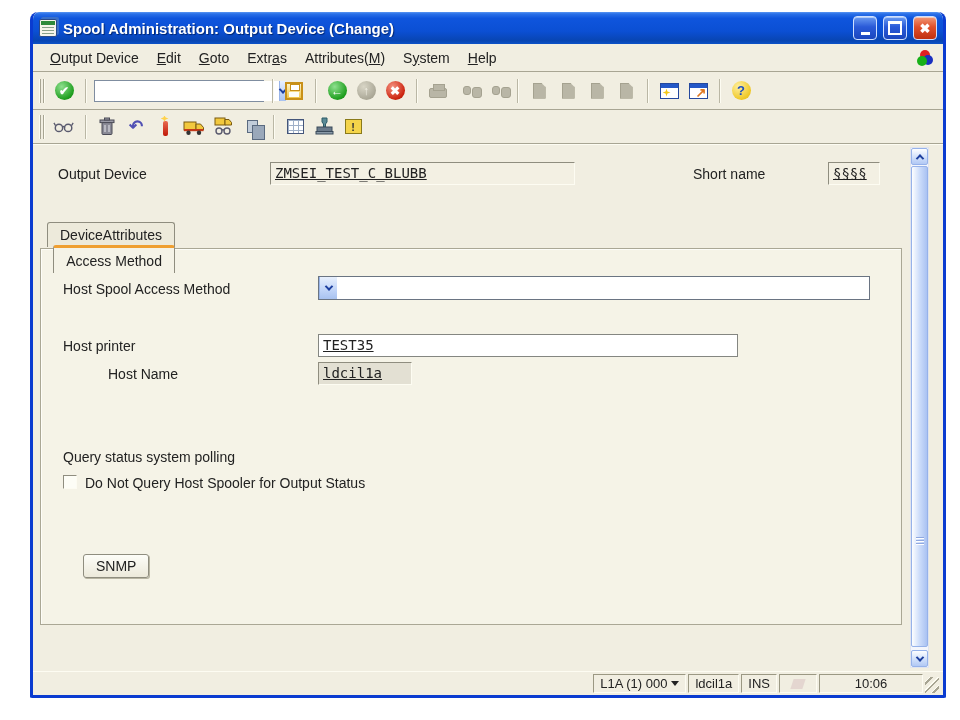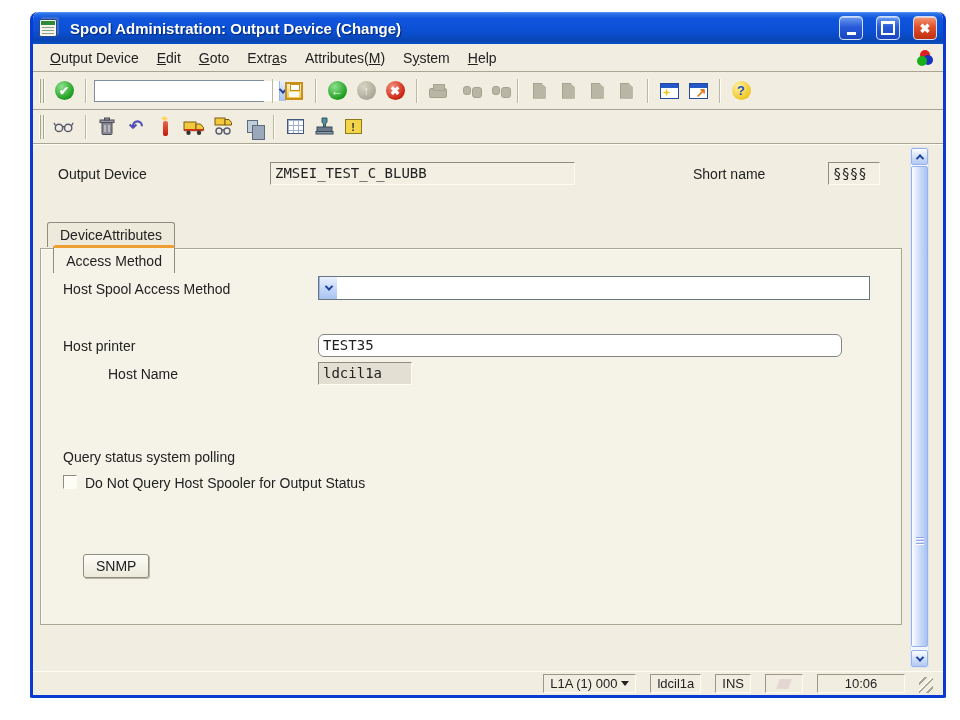--- a/index.html
+++ b/index.html
@@ -7,21 +7,21 @@
               font-family:"Liberation Sans", sans-serif; color:#222; }
 
   .window{
     position:absolute; left:30px; top:12px; width:916px; height:686px;
     border:3px solid #0a3bd0; border-top:none; border-radius:8px 8px 2px 2px;
     background:#f1eee1; display:flex; flex-direction:column; overflow:hidden;
   }
 
   
   .titlebar{
-    height:32px; flex:0 0 32px; display:flex; align-items:center; gap:13px;
+    height:32px; flex:0 0 32px; display:flex; align-items:center; gap:6px;
     padding:0 6px; border-radius:6px 6px 0 0;
     background:linear-gradient(180deg,#5a96f2 0%,#2a70e8 6%,#0f55dd 20%,#0b4fd4 60%,#0845b2 90%,#0d52c8 100%);
   }
   .titlebar .apptitle{ color:#fff; font-weight:bold; font-size:15px;
     text-shadow:1px 1px 1px #00256e; flex:1; white-space:nowrap; overflow:hidden;}
   .appicon{ width:18px; height:18px; position:relative; background:#f6f4ea;
     border:1px solid #2a4a8a; border-radius:2px; box-shadow:2px -2px 0 #3a70c8;}
   .appicon::before{ content:""; position:absolute; left:1px; top:1px; right:1px; height:4px; background:#2f8a3a;}
   .appicon::after{ content:""; position:absolute; left:2px; top:7px; right:2px; height:7px;
     background:repeating-linear-gradient(#8aa08a 0 1px, transparent 1px 3px);}
@@ -92,21 +92,21 @@
     background-size:5px 5px;}
   .alarmicon{ width:17px; height:15px; background:#f4d44a; border:1px solid #8a7a1a; display:flex;
     align-items:center; justify-content:center; font-size:11px; font-weight:bold; color:#333;}
   .undoicon{ font-size:17px; color:#5050b4; font-weight:bold; line-height:1;}
 
   
   .content{ flex:1 1 auto; position:relative; background:#f1eee1; box-shadow:inset 0 1px 0 #fdfcf2; overflow:hidden;}
   .label{ position:absolute; font-size:14px; white-space:nowrap; }
   .field{ position:absolute; font:14px "DejaVu Sans Mono","Liberation Mono",monospace;
     background:#f3f0e3; border:1px solid; border-color:#8f8d7f #fdfcf2 #fdfcf2 #8f8d7f;
-    padding:2px 4px; height:23px; white-space:nowrap; overflow:hidden;}
+    padding:2px 4px; height:23px; white-space:nowrap; overflow:hidden;text-decoration:underline;}
   .field.white{ background:#fff; border:1px solid #848681; }
   .field.readonly{ background:#e3e0d3; border-color:#8f8d7f #fdfcf2 #fdfcf2 #8f8d7f; }
 
   .tabs{ position:absolute; left:14px; top:76px; display:flex; align-items:flex-end;flex-direction:column; }
   .tab{ font-size:14px; padding:4px 12px 4px 12px; background:#edeadb; border:1px solid #8f8d7f;
     border-bottom:none; border-radius:3px 3px 0 0; margin-right:2px; cursor:pointer; position:relative; top:2px;}
   .tab.active{ background:#f5f3e7; border-top:3px solid #ef9f31; padding-top:5px; top:0; z-index:3;
     box-shadow:0 2px 0 #f5f3e7;}
   .tabpanel{ position:absolute; left:7px; top:104px; width:862px; height:377px;
     background:#f5f3e7; border:1px solid #aaa795; box-shadow:inset 1px 1px 0 #fdfdf8; z-index:1;}
@@ -128,21 +128,21 @@
     background:linear-gradient(180deg,#fdfeff,#cdddfa 60%,#b2c8f4); border:1px solid #96b2ea;
     display:flex; align-items:center; justify-content:center; cursor:pointer;}
   .sbtn.up{ top:0; } .sbtn.down{ bottom:0; }
   .sthumb{ position:absolute; left:0; top:18px; bottom:20px; width:17px; border-radius:2px;
     background:linear-gradient(90deg,#fdfeff,#cdddfa 50%,#aac2f2); border:1px solid #96b2ea; cursor:grab;}
   .sthumb::after{ content:""; position:absolute; left:4px; top:calc(78% - 4px); width:8px; height:8px;
     background:repeating-linear-gradient(#8fa8e0 0 1px,#fff 1px 2px, transparent 2px 3px);}
 
   
   .statusbar{ height:24px; flex:0 0 24px; display:flex; align-items:center; justify-content:flex-end;
-    gap:14px; padding:2px 10px; background:#f1eee1; border-top:1px solid #fdfcf2; box-shadow:0 -1px 0 #a8a593;}
+    gap:2px; padding:2px 4px; background:#f1eee1; border-top:1px solid #fdfcf2; box-shadow:0 -1px 0 #a8a593;}
   .scell{ font-size:13px; height:19px; display:flex; align-items:center; justify-content:center; gap:4px;
     padding:0 6px; border:1px solid; border-color:#9b9883 #fdfcf2 #fdfcf2 #9b9883; white-space:nowrap;}
   .scell .tri{ width:0; height:0; border-left:4px solid transparent; border-right:4px solid transparent;
     border-top:5px solid #222; }
   .scell.iconcell{ width:38px; }
   .perf{ width:12px; height:10px; background:#d8c2c2; opacity:.55; transform:skewX(-18deg);}
   .grip{ width:14px; height:16px; align-self:flex-end;
     background:repeating-linear-gradient(135deg, transparent 0 3px, #fdfcf2 3px 4px, #a8a593 4px 6px);}
 </style>
 </head>
@@ -317,21 +317,21 @@
     <div class="tabpanel"></div>
 
     <span class="label" style="left:30px; top:137px; z-index:2;">Host Spool Access Method</span>
     <div class="dropdown" style="left:285px; top:132px; width:552px; z-index:2;">
       <span class="drop">
           <span class="chev"></span>
         </span>
     </div>
 
     <span class="label" style="left:30px; top:194px; z-index:2;">Host printer</span>
-    <span class="field white" style="left:285px; top:190px; width:524px; z-index:2;border-radius:6px;">TEST35</span>
+    <span class="field white" style="left:285px; top:190px; width:420px; z-index:2;">TEST35</span>
 
     <span class="label" style="left:30px; top:222px; z-index:2;margin-left:45px;">Host Name</span>
     <span class="field readonly" style="left:285px; top:218px; width:94px; z-index:2;">ldcil1a</span>
 
     <span class="label" style="left:30px; top:305px; z-index:2;">Query status system polling</span>
 
     <span class="checkbox" style="left:30px; top:331px; z-index:2;"></span>
     <span class="label" style="left:52px; top:331px; z-index:2;">Do Not Query Host Spooler for Output Status</span>
 
     <span class="button" style="left:30px; top:410px; z-index:2;margin-left:20px;">SNMP</span>
@@ -350,17 +350,17 @@
   <div class="statusbar">
     <span class="scell">
       <span>L1A (1) 000</span>
       <span class="tri"></span>
     </span>
     <span class="scell">ldcil1a</span>
     <span class="scell">INS</span>
     <span class="scell iconcell">
         <span class="perf"></span>
       </span>
-    <span class="scell" style="width:88px;">10:06</span>
+    <span class="scell" style="width:104px;">10:06</span>
     <span class="grip"></span>
   </div>
 
 </div>
 
 </body></html>

